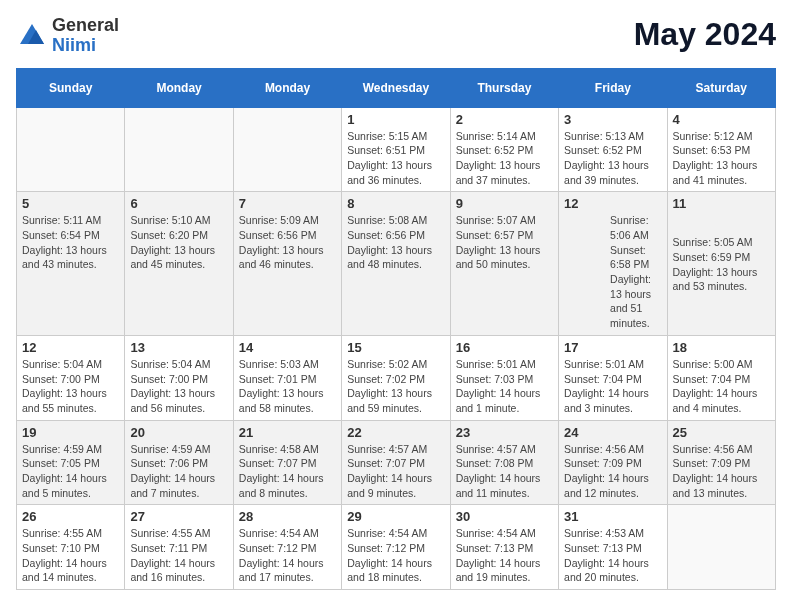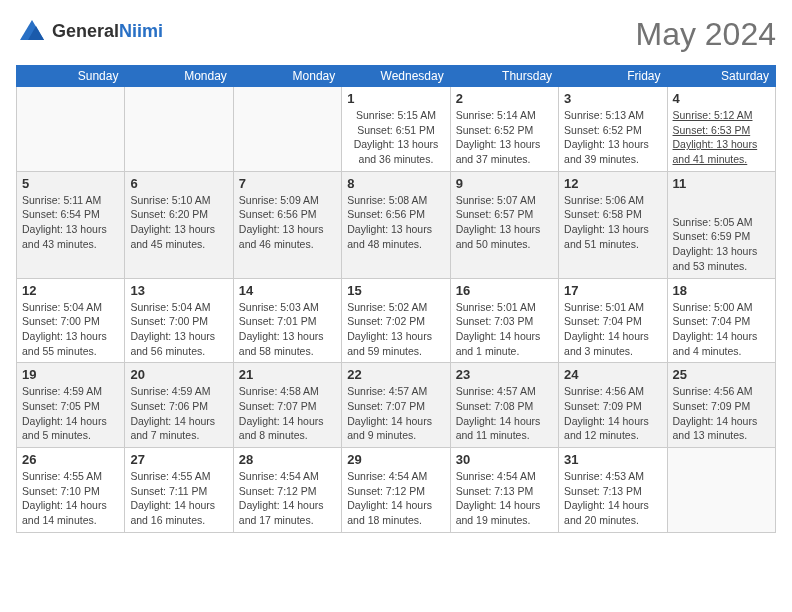--- a/index.html
+++ b/index.html
@@ -15,20 +15,21 @@
       justify-content: space-between;
       align-items: flex-start;
       margin-bottom: 12px;
     }
     .logo {
       display: flex;
       align-items: center;
     }
     .logo-text {
       display: flex;
+      flex-direction: column;
       line-height: 1.1;
     }
     .logo-general {
       font-size: 18px;
       font-weight: bold;
       color: #333;
     }
     .logo-blue {
       font-size: 18px;
       font-weight: bold;
@@ -37,39 +38,39 @@
     .logo-icon {
       width: 32px;
       height: 32px;
       margin-right: 4px;
     }
     .title-section {
       text-align: right;
     }
     .main-title {
       font-size: 32px;
-      font-weight: normal;
-      color: #737373;
+      font-weight: bold;
+      color: #0f172a;
     }
     .subtitle {
       font-size: 16px;
       color: #555;
     }
     .calendar {
       width: 100%;
       border-collapse: collapse;
       font-size: 11px;
     }
     .calendar th {
       background-color: #2970c5;
       color: #fff;
-      text-align: right;
-      padding: 3px 6px;
+      text-align: center;
+      padding: 12px 6px;
       font-size: 12px;
-      font-weight: normal;
+      font-weight: bold;
       border: 1px solid #2970c5;
     }
     .calendar td {
       border: 1px solid #ccc;
       vertical-align: top;
       padding: 4px 5px;
       width: calc(100% / 7);
       height: 80px;
       background: #fff;
     }
@@ -122,39 +123,39 @@
         <th>Saturday</th>
       </tr>
   </thead>
   <tbody id="calendar-body">
   <tr>
         <td class="empty"></td>
         <td class="empty"></td>
         <td class="empty"></td>
         <td>
           <div class="day-number">1</div>
-          <div class="day-info" style="white-space: pre-line; text-align: center;">Sunrise: 5:15 AM
+          <div class="day-info" style="white-space: pre-line;">Sunrise: 5:15 AM
 Sunset: 6:51 PM
 Daylight: 13 hours and 36 minutes.</div>
         </td>
         <td>
           <div class="day-number">2</div>
           <div class="day-info" style="white-space: pre-line;">Sunrise: 5:14 AM
 Sunset: 6:52 PM
 Daylight: 13 hours and 37 minutes.</div>
         </td>
         <td>
           <div class="day-number">3</div>
           <div class="day-info" style="white-space: pre-line;">Sunrise: 5:13 AM
 Sunset: 6:52 PM
 Daylight: 13 hours and 39 minutes.</div>
         </td>
         <td>
           <div class="day-number">4</div>
-          <div class="day-info" style="white-space: pre-line; text-decoration: underline;">Sunrise: 5:12 AM
+          <div class="day-info" style="white-space: pre-line;">Sunrise: 5:12 AM
 Sunset: 6:53 PM
 Daylight: 13 hours and 41 minutes.</div>
         </td>
       </tr>
       <tr class="row-shaded">
         <td>
           <div class="day-number">5</div>
           <div class="day-info" style="white-space: pre-line;">Sunrise: 5:11 AM
 Sunset: 6:54 PM
 Daylight: 13 hours and 43 minutes.</div>
@@ -178,21 +179,21 @@
 Daylight: 13 hours and 48 minutes.</div>
         </td>
         <td>
           <div class="day-number">9</div>
           <div class="day-info" style="white-space: pre-line;">Sunrise: 5:07 AM
 Sunset: 6:57 PM
 Daylight: 13 hours and 50 minutes.</div>
         </td>
         <td>
           <div class="day-number">12</div>
-          <div class="day-info" style="white-space: pre-line;">Sunrise: 5:06 AM
+          <div class="day-info" style="white-space: pre-line; margin-left: 46px;">Sunrise: 5:06 AM
 Sunset: 6:58 PM
 Daylight: 13 hours and 51 minutes.</div>
         </td>
         <td>
           <div class="day-number">11</div>
           <div class="day-info" style="white-space: pre-line; margin-top: 24px;">Sunrise: 5:05 AM
 Sunset: 6:59 PM
 Daylight: 13 hours and 53 minutes.</div>
         </td>
       </tr>

